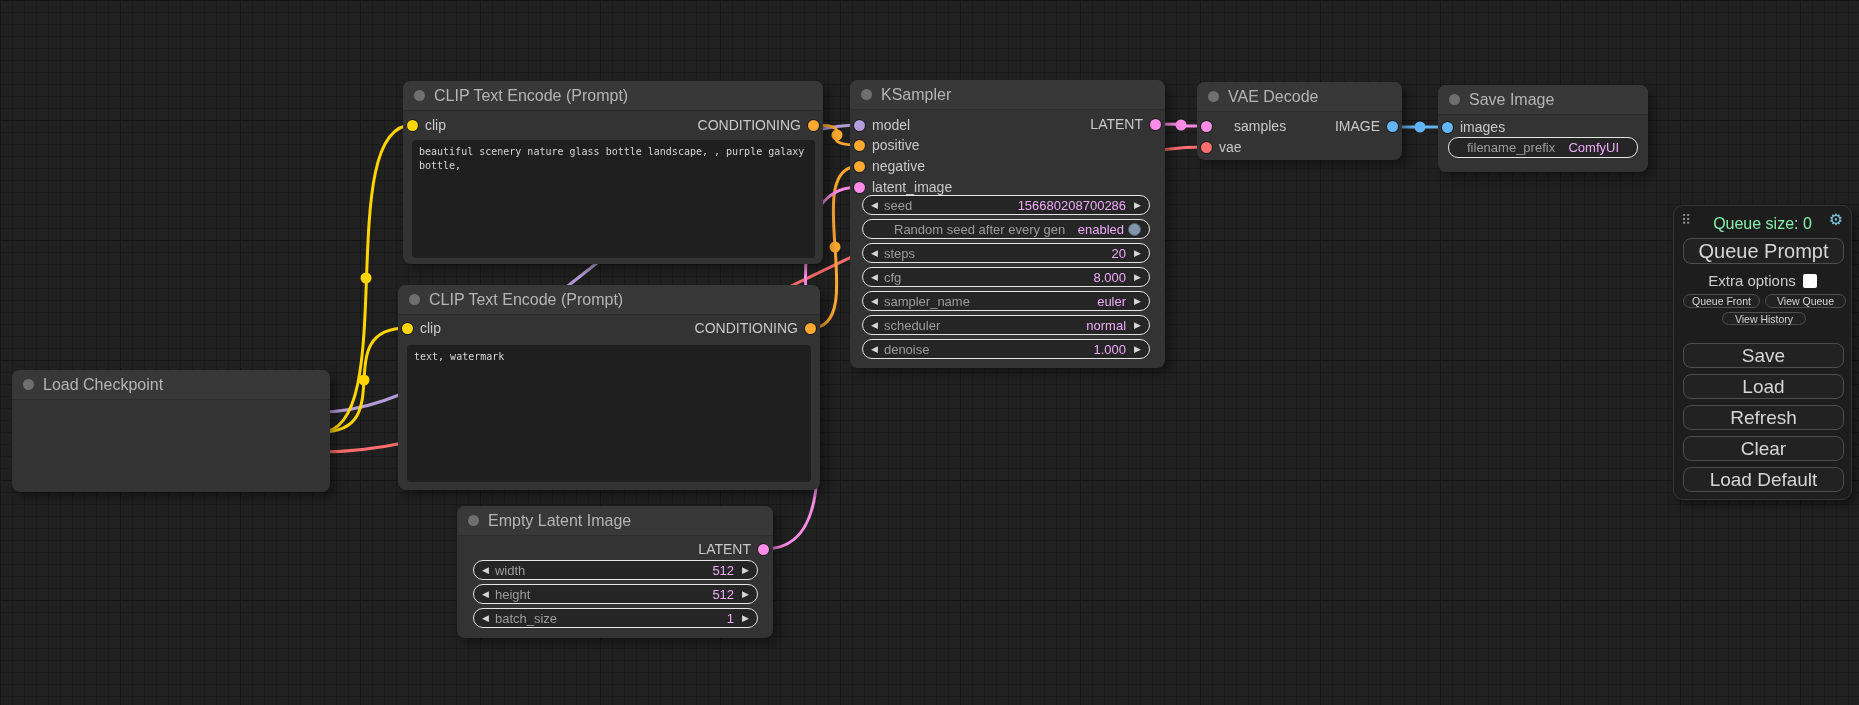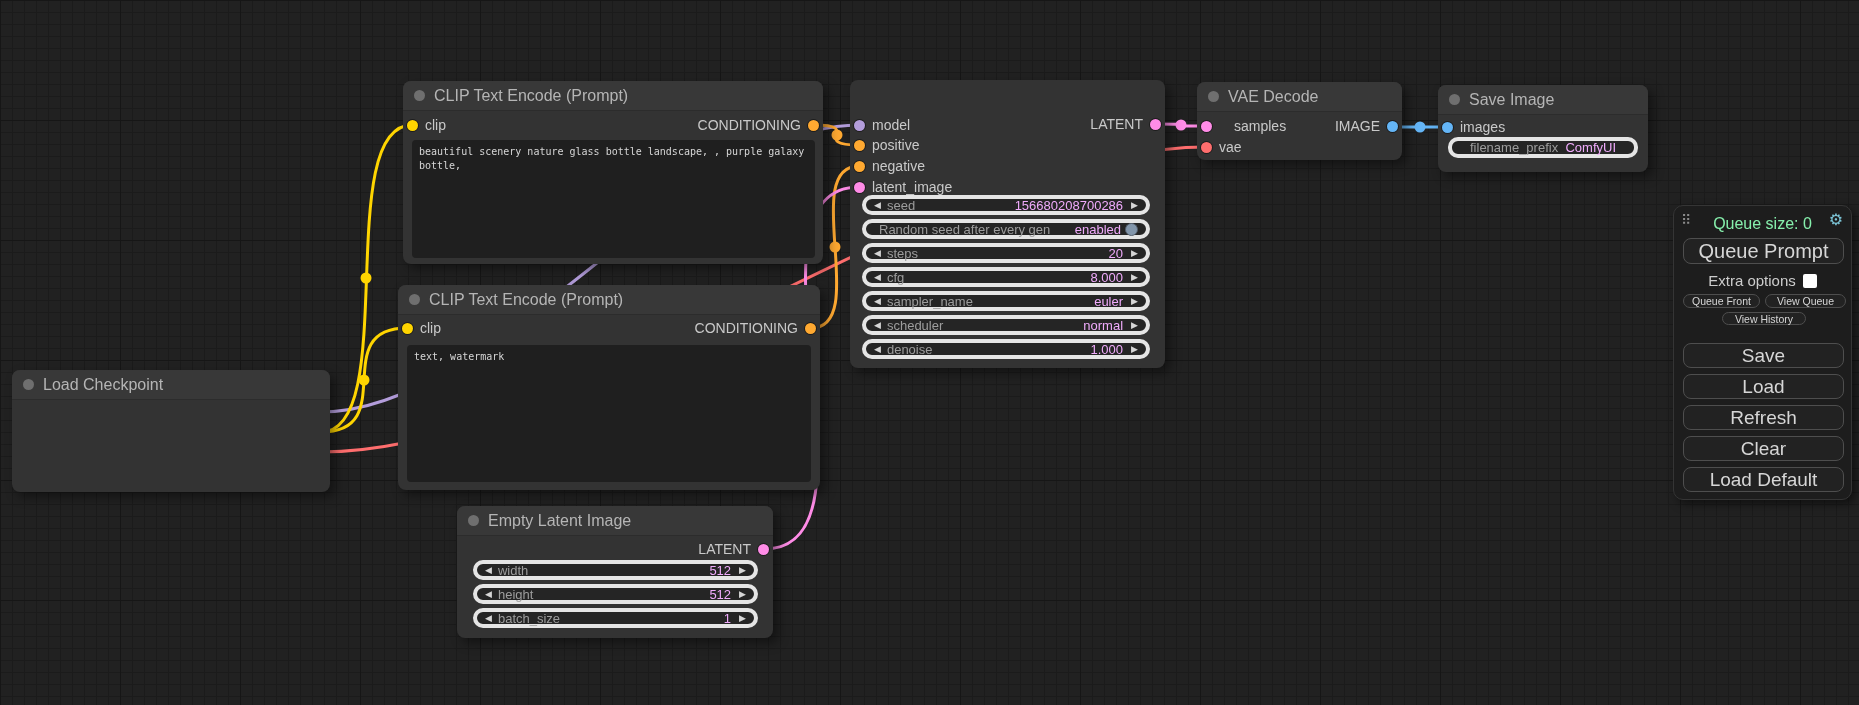--- a/index.html
+++ b/index.html
@@ -23,21 +23,21 @@
           border-radius:8px 8px 0 0;display:flex;align-items:center;gap:9px;
           padding:0 11px;color:#b5b5b5;font-size:16px;border-bottom:1px solid #2c2c2c;box-sizing:border-box;}
   .tdot{width:11px;height:11px;border-radius:50%;background:#6f6f6f;flex:none;}
   .port{position:absolute;width:11px;height:11px;border-radius:50%;box-shadow:0 0 0 1px rgba(0,0,0,.45);}
   .port.in{left:4px;}
   .port.out{right:4px;}
   .plabel{position:absolute;font-size:14px;color:#c9c9c9;line-height:20px;white-space:nowrap;}
   .plabel.in{left:22px;}
   .plabel.out{right:22px;}
 
-  .pill{position:absolute;height:20px;background:#252525;border:4px solid #e5e5e5;
+  .pill{position:absolute;height:20px;background:#252525;border:1px solid #e5e5e5;
         border-radius:10px;display:flex;align-items:center;padding:0 8px;
         font-size:13px;box-sizing:border-box;white-space:nowrap;}
   .pill .arr{color:#d6d6d6;font-size:9px;line-height:1;flex:none;}
   .pill .lbl{color:#9d9d9d;margin-left:6px;}
   .pill .val{margin-left:auto;color:#f0abfc;margin-right:8px;}
   .pill.noarrow{justify-content:space-between;}
   .toggle{width:13px;height:13px;border-radius:50%;background:#8296ab;border:1px solid #55606e;box-sizing:border-box;flex:none;}
 
   .textarea{position:absolute;background:#1f1f1f;border-radius:4px;color:#d6d6d6;
         font-family:"DejaVu Sans Mono",monospace;font-size:10px;line-height:14px;
@@ -133,39 +133,43 @@
     </div>
     <div class="pill" style="left:16px;top:102px;width:285px;">
       <span class="arr">◀</span>
       <span class="lbl">batch_size</span>
       <span class="val">1</span>
       <span class="arr">▶</span>
     </div>
   </div>
 
   <div class="node" style="left:850px;top:80px;width:315px;height:288px;">
+    <div class="ntitle">
+      <span class="tdot"></span>
+      <span>KSampler</span>
+    </div>
     <span class="port in" style="top: 40px; background: rgb(179, 157, 219);"></span>
     <span class="plabel in" style="top:35px;">model</span>
     <span class="port in" style="top: 60px; background: rgb(255, 169, 49);"></span>
     <span class="plabel in" style="top:55px;">positive</span>
     <span class="port in" style="top: 81px; background: rgb(255, 169, 49);"></span>
     <span class="plabel in" style="top:76px;">negative</span>
     <span class="port in" style="top: 102px; background: rgb(255, 140, 231);"></span>
     <span class="plabel in" style="top:97px;">latent_image</span>
     <span class="port out" style="top: 39px; background: rgb(255, 140, 231);"></span>
     <span class="plabel out" style="top:34px;">LATENT</span>
 
     <div class="pill" style="left:12px;top:115px;width:288px;">
       <span class="arr">◀</span>
       <span class="lbl">seed</span>
       <span class="val">156680208700286</span>
       <span class="arr">▶</span>
     </div>
     <div class="pill noarrow" style="left:12px;top:139px;width:288px;">
-      <span class="lbl" style="margin-left:5px;">Random seed after every gen</span>
+      <span class="lbl" style="margin-left:23px;">Random seed after every gen</span>
       <span class="val" style="margin-right:4px;">enabled</span>
       <span class="toggle"></span>
     </div>
     <div class="pill" style="left:12px;top:163px;width:288px;">
       <span class="arr">◀</span>
       <span class="lbl">steps</span>
       <span class="val">20</span>
       <span class="arr">▶</span>
     </div>
     <div class="pill" style="left:12px;top:187px;width:288px;">

